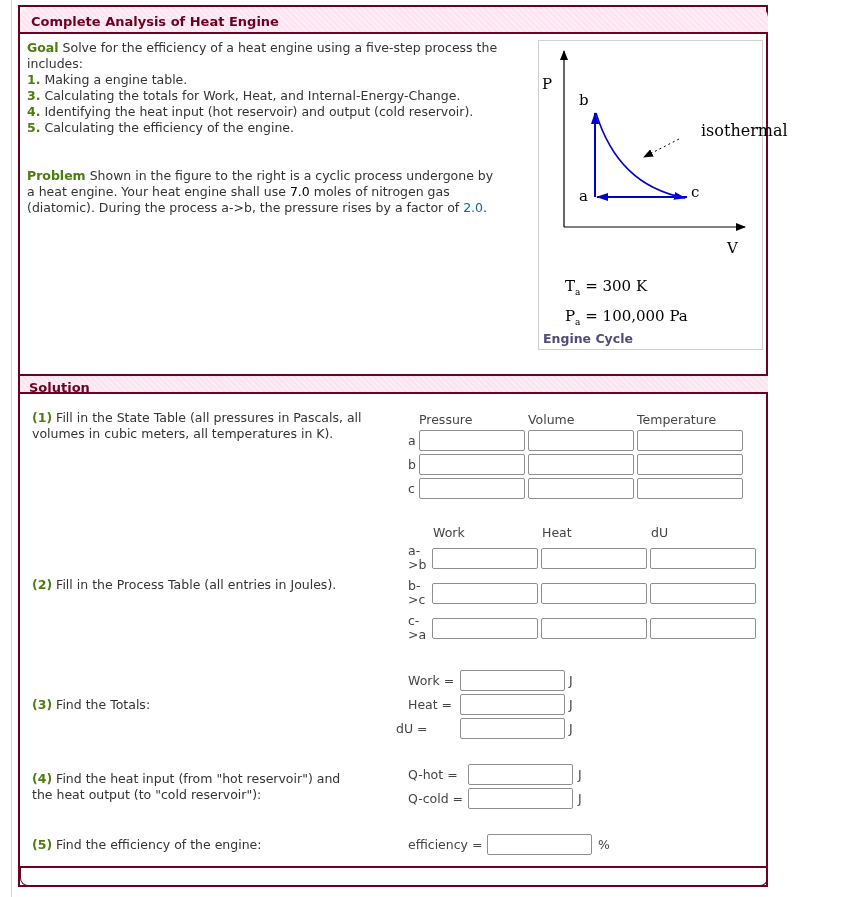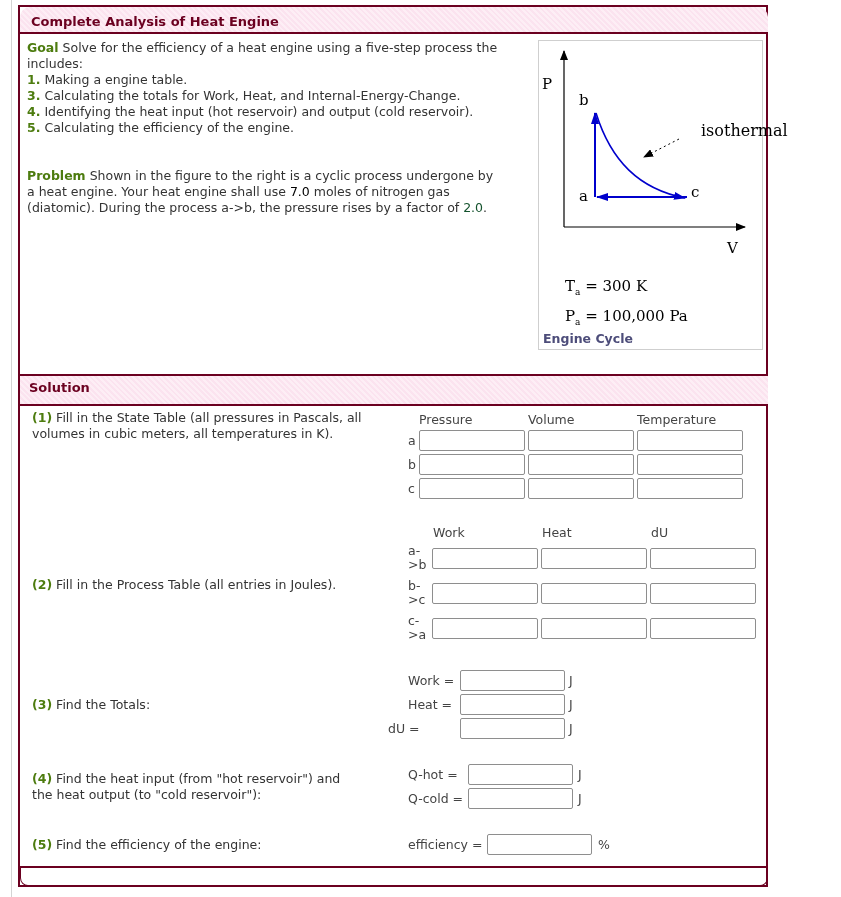--- a/index.html
+++ b/index.html
@@ -10,21 +10,21 @@
 
   
   .frame { position: absolute; left: 18px; top: 5px; width: 750px; height: 882px;
            border: 2px solid #6b0020; border-top-width: 2px; box-sizing: border-box; }
 
   .hdr { position: absolute; left: 20px; width: 748px; box-sizing: border-box;
          background: repeating-linear-gradient(45deg, #fbe3ef 0 2px, #fdeef5 2px 4px);
          border-bottom: 2px solid #6b0020; color: #6b0020; font-weight: bold; font-size: 13px; }
   .hdr-title { top: 7px; height: 27px; border-top-left-radius: 10px; border-top-right-radius: 10px; border-top: 0; }
   .hdr-title span { position: absolute; left: 11px; top: 7px; }
-  .hdr-sol { top: 374px; height: 32px; border-top: 2px solid #6b0020; }
+  .hdr-sol { top: 374px; height: 20px; border-top: 2px solid #6b0020; }
   .hdr-sol span { position: absolute; left: 9px; top: 4px; }
 
   .txt { position: absolute; line-height: 16px; font-size: 12.5px; color: #333; }
   .txt b { color: #4d7c0f; }
 
   
   .figure { position: absolute; left: 538px; top: 40px; width: 225px; height: 310px;
             border: 1px solid #cfcfcf; box-sizing: border-box; background: #fff; }
   .fig-caption { position: absolute; left: 4px; bottom: 3px; font-weight: bold; color: #4d4d7a; font-size: 12.5px; }
   .serif { font-family: "DejaVu Serif", serif; color: #000; }
@@ -53,21 +53,21 @@
   <div><b>Goal</b><span> Solve for the efficiency of a heat engine using a five-step process the includes:</span></div>
   <div><b>1.</b><span> Making a engine table.</span></div>
   <div><b>3.</b><span> Calculating the totals for Work, Heat, and Internal-Energy-Change.</span></div>
   <div><b>4.</b><span> Identifying the heat input (hot reservoir) and output (cold reservoir).</span></div>
   <div><b>5.</b><span> Calculating the efficiency of the engine.</span></div>
 </div>
 
 <div class="txt" style="left:27px; top:168px; width:505px;">
   <div><b>Problem</b><span> Shown in the figure to the right is a cyclic process undergone by</span></div>
   <div><span>a heat engine. Your heat engine shall use </span><span style="color:#000">7.0</span><span> moles of nitrogen gas</span></div>
-  <div><span>(diatomic). During the process a-&gt;b, the pressure rises by a factor of </span><span style="color:#14532d">2.0</span><span>.</span></div>
+  <div><span>(diatomic). During the process a-&gt;b, the pressure rises by a factor of </span><span style="color:#0369a1">2.0</span><span>.</span></div>
 </div>
 
 <div class="figure">
   <svg width="223" height="230" style="position:absolute; left:0; top:0;">
     <defs>
       <marker id="blk" markerWidth="10" markerHeight="8" refX="9" refY="4" orient="auto" markerUnits="userSpaceOnUse">
         <path d="M0,0 L10,4 L0,8 Z" fill="#000"></path>
       </marker>
       <marker id="blu" markerWidth="12" markerHeight="8" refX="11" refY="4" orient="auto" markerUnits="userSpaceOnUse">
         <path d="M0,0 L12,4 L0,8 Z" fill="#0000cc"></path>
@@ -168,21 +168,21 @@
 </div>
 
 <span class="lbl" style="left:408px; top:674px;">Work =</span>
 <input class="box" style="left: 460px; top: 670px; width: 105px;" value="">
 <span class="lbl" style="left:569px; top:674px;">J</span>
 
 <span class="lbl" style="left:408px; top:698px;">Heat =</span>
 <input class="box" style="left: 460px; top: 694px; width: 105px;" value="">
 <span class="lbl" style="left:569px; top:698px;">J</span>
 
-<span class="lbl" style="left:388px; top:722px;">dU =</span>
+<span class="lbl" style="left:396px; top:722px;">dU =</span>
 <input class="box" style="left: 460px; top: 718px; width: 105px;" value="">
 <span class="lbl" style="left:569px; top:722px;">J</span>
 
 <div class="txt" style="left:32px; top:771px; width:370px;">
   <div><b>(4)</b><span> Find the heat input (from "hot reservoir") and</span></div>
   <div>the heat output (to "cold reservoir"):</div>
 </div>
 
 <span class="lbl" style="left:408px; top:768px;">Q-hot =</span>
 <input class="box" style="left: 468px; top: 764px; width: 105px;" value="">

